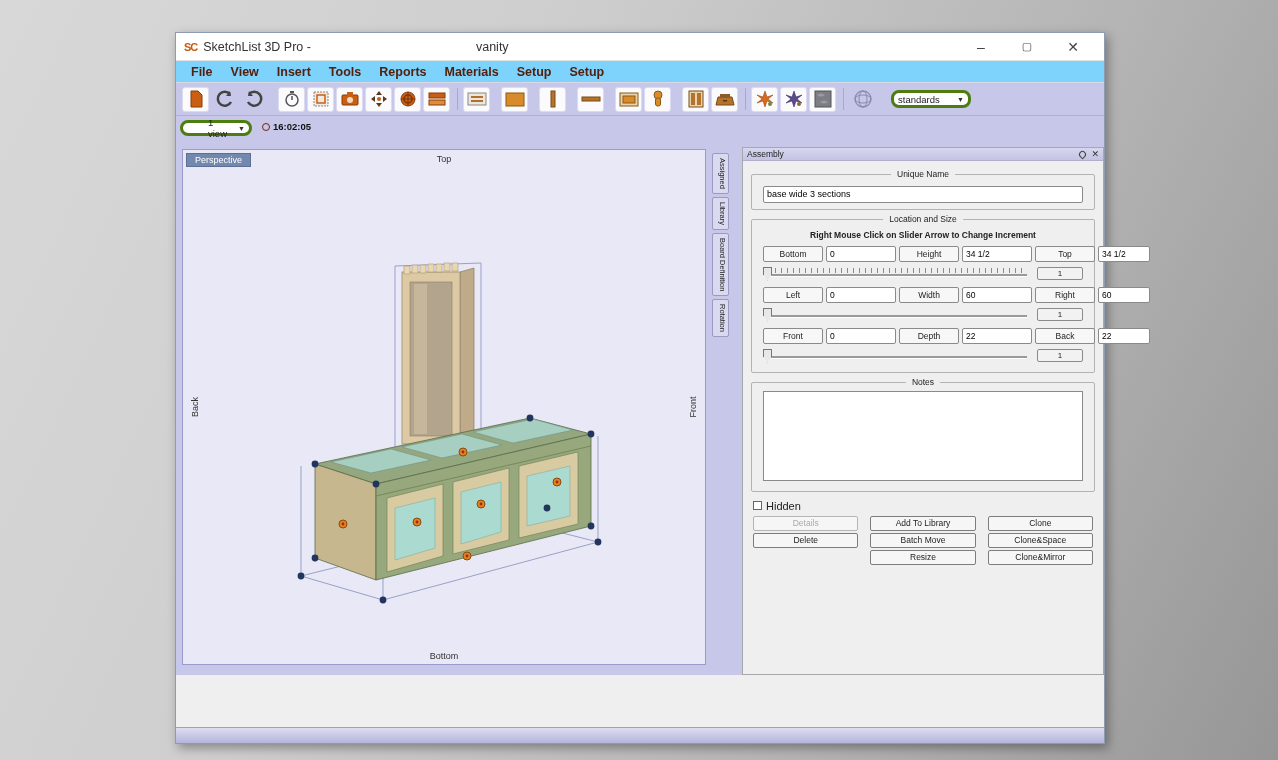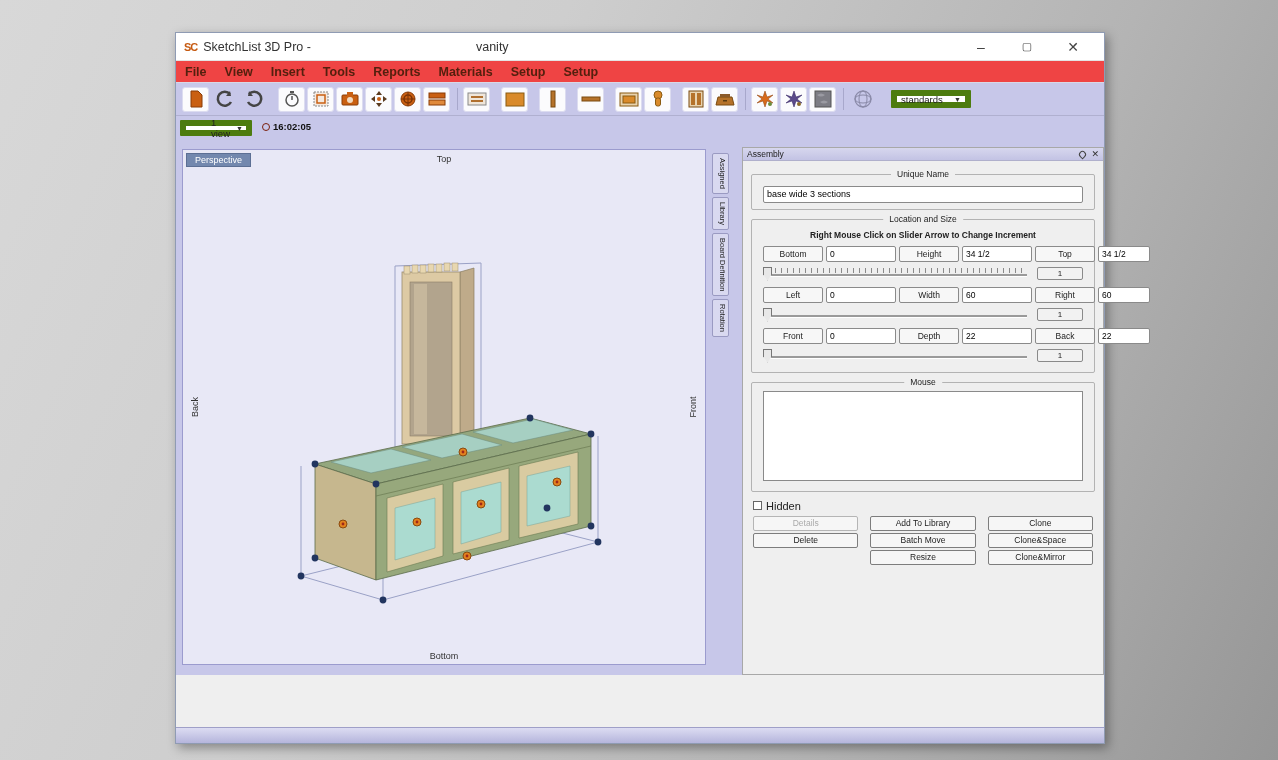--- a/index.html
+++ b/index.html
@@ -12,31 +12,31 @@
 
   
   .titlebar { height:28px; background:#ffffff; display:flex; align-items:center; padding:0 8px; border-bottom:1px solid #e3e3e3; }
   .logo { color:#c65a11; font-weight:bold; font-size:11px; margin-right:6px; letter-spacing:-1px; }
   .title-text { font-size:12.5px; color:#333; }
   .doc-title { font-size:12.5px; color:#333; margin-left:165px; }
   .win-controls { margin-left:auto; display:flex; align-items:center; gap:0; }
   .win-btn { width:46px; height:26px; display:flex; align-items:center; justify-content:center; font-size:14px; color:#444; cursor:default; }
 
   
-  .menubar { height:22px; background:#ef4444; display:flex; align-items:center; padding-left:0; border-bottom:1px solid #d8d8e6; }
+  .menubar { height:22px; background:#7dd3fc; display:flex; align-items:center; padding-left:6px; border-bottom:1px solid #d8d8e6; }
   .menu-item { font-size:12.5px; color:#54200e; padding:2px 9px; font-weight:bold; }
 
   
   .toolbar { height:33px; background:#c7c7e9; display:flex; align-items:center; padding:0 6px; border-bottom:1px solid #b0b0d0; }
   .tbtn { width:27px; height:25px; background:#fbfbfd; border:1px solid #dcdcf0; border-radius:3px;
     display:flex; align-items:center; justify-content:center; margin-right:2px; }
   .tbtn.flat { background:transparent; border-color:transparent; }
   .tgap { width:9px; }
   .tsep { width:1px; height:22px; background:#a8a8cc; margin:0 5px; }
-  .dropdown { height:18px; background:#fff; border:6px solid #4d7c0f; border-radius:1px; display:flex; align-items:center;
+  .dropdown { height:18px; background:#fff; border:3px solid #4d7c0f; border-radius:8px; display:flex; align-items:center;
     font-size:9.5px; color:#222; padding:0 4px; }
   .dropdown .caret { margin-left:auto; font-size:7px; color:#333; padding-left:6px; }
   .standards-dd { width:80px; margin-left:4px; }
 
   
   .infobar { height:31px; background:#c7c7e9; display:flex; align-items:flex-start; padding:2px 4px; }
   .view-dd { width:72px; height:16px; margin-top:2px;padding-left:25px; }
   .time-wrap { display:flex; align-items:center; margin:3px 6px 0 10px; }
   .clock-glyph { width:8px; height:8px; border-radius:50%; border:1.5px solid #7a1f0e; margin-right:3px; position:relative; }
   .time-text { font-size:9.5px; font-weight:bold; color:#111; }
@@ -458,21 +458,21 @@
             <div class="slider-row" style="margin-bottom:0;">
               <div class="slider">
                 <div class="track"></div>
                 <div class="handle"></div>
               </div>
               <div class="inc-box">1</div>
             </div>
           </div>
 
           <div class="groupbox">
-            <span class="gb-legend">Mouse</span>
+            <span class="gb-legend">Notes</span>
             <textarea class="notes-area" value="" style=""></textarea>
           </div>
 
           <div class="hidden-row">
             <span class="checkbox"></span>
             <span class="hidden-label">Hidden</span>
           </div>
 
           <div class="btn-grid">
             <div class="btn-col">

